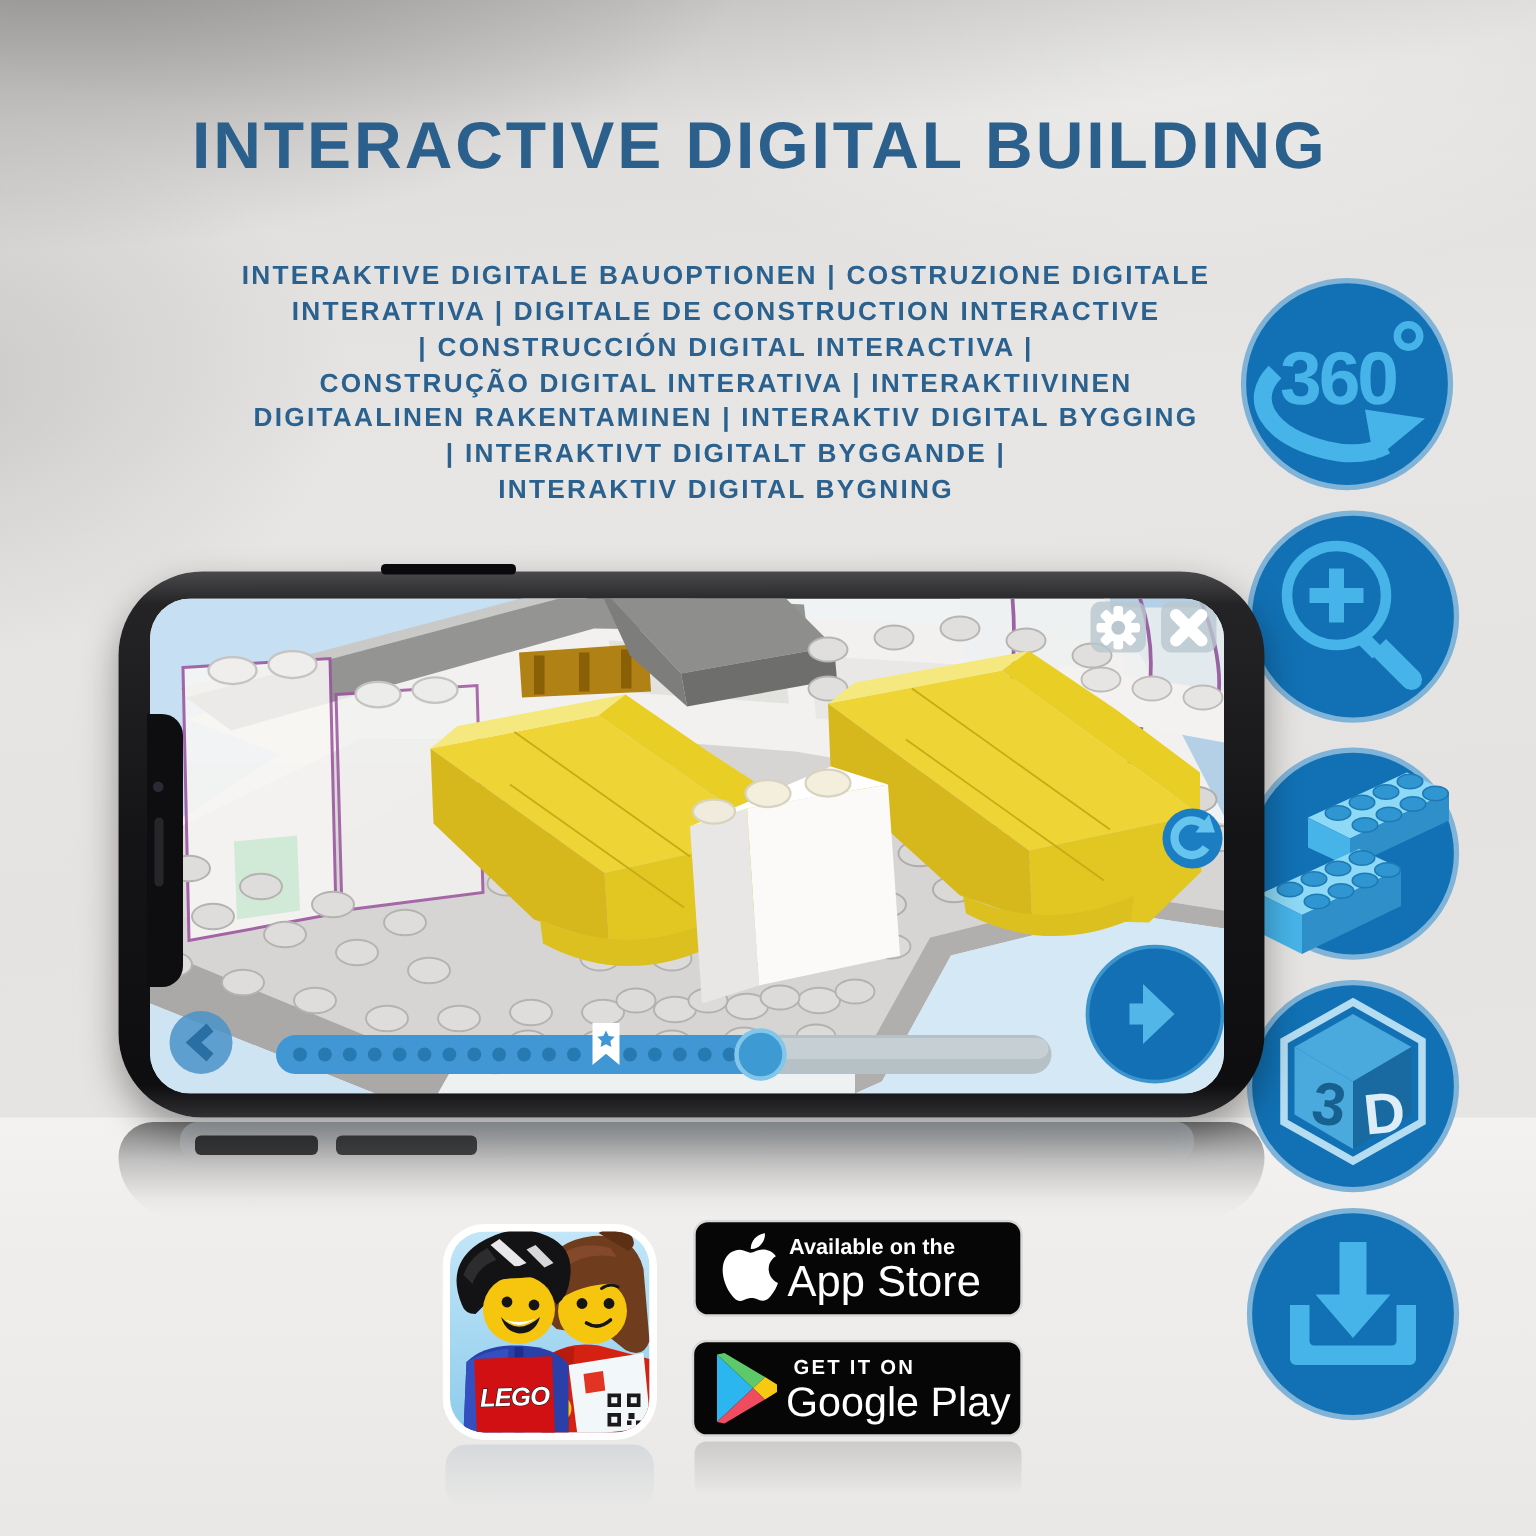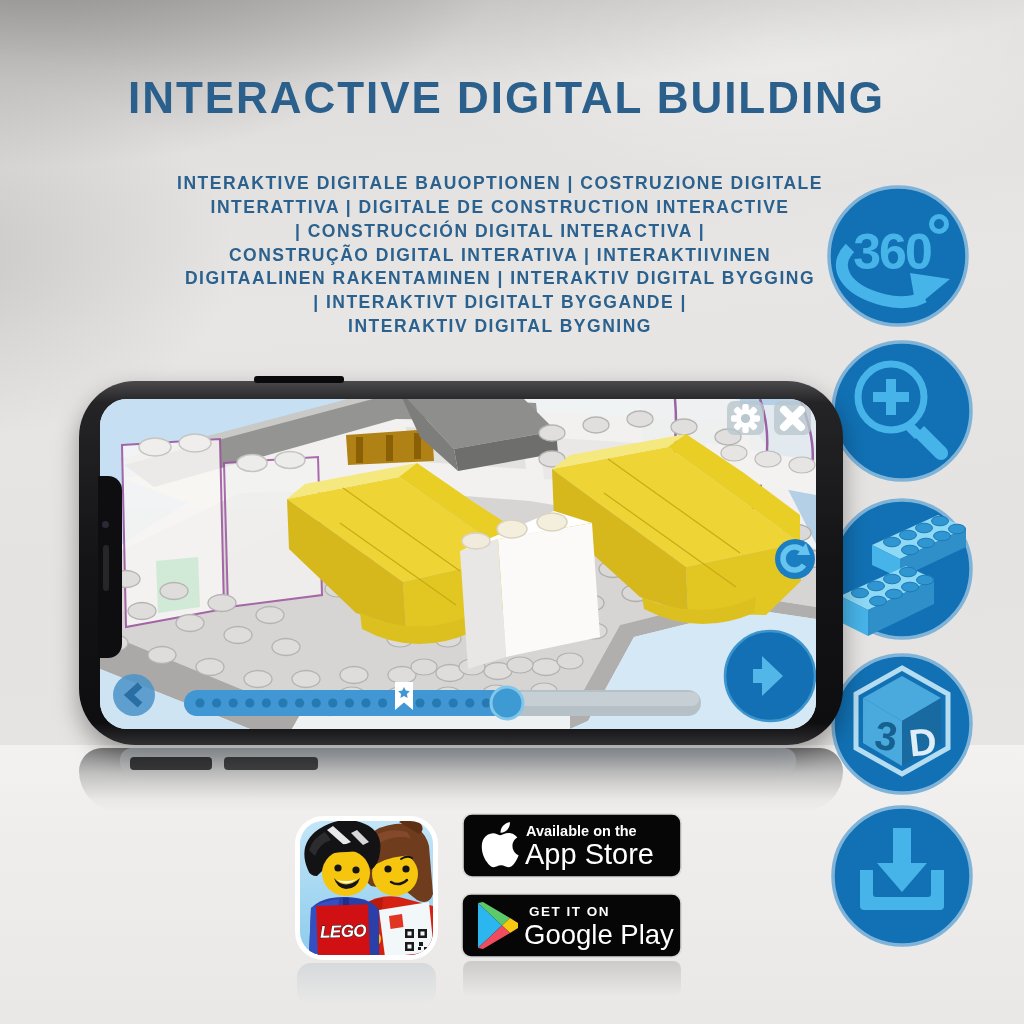--- a/index.html
+++ b/index.html
@@ -20,21 +20,21 @@
       radial-gradient(520px 210px at 770px 40px, rgba(255,255,255,0.40), rgba(255,255,255,0) 72%),
       linear-gradient(175deg, #dcdbd9 0%, #e7e6e4 30%, #e4e3e1 55%, #e8e7e5 100%);"></div>
 
   <div class="abs" style="left:0;top:745px;width:1024px;height:279px;
     background:linear-gradient(180deg,#f3f2f1 0%, #efeeec 28%, #e9e8e7 100%);"></div>
 
   <div class="abs" style="left:0;top:76px;width:1013px;text-align:center;line-height:44px;
     font-size:44px;font-weight:bold;letter-spacing:1.95px;color:#2b608c;">INTERACTIVE DIGITAL BUILDING</div>
 
   <div class="abs" style="left:0;top:172px;width:968px;text-align:center;
-    font-size:17.5px;font-weight:bold;letter-spacing:1.5px;line-height:23.85px;color:#2a618e;padding-left:16px;">
+    font-size:17.5px;font-weight:bold;letter-spacing:1.5px;line-height:23.85px;color:#2a618e;">
     INTERAKTIVE DIGITALE BAUOPTIONEN | COSTRUZIONE DIGITALE<br>
     INTERATTIVA | DIGITALE DE CONSTRUCTION INTERACTIVE<br>
     | CONSTRUCCIÓN DIGITAL INTERACTIVA |<br>
     CONSTRUÇÃO DIGITAL INTERATIVA | INTERAKTIIVINEN<br>
     DIGITAALINEN RAKENTAMINEN | INTERAKTIV DIGITAL BYGGING<br>
     | INTERAKTIVT DIGITALT BYGGANDE |<br>
     INTERAKTIV DIGITAL BYGNING
   </div>
 
   <svg class="abs" style="left:820px;top:176px;" width="164" height="780" viewBox="0 0 164 780">

